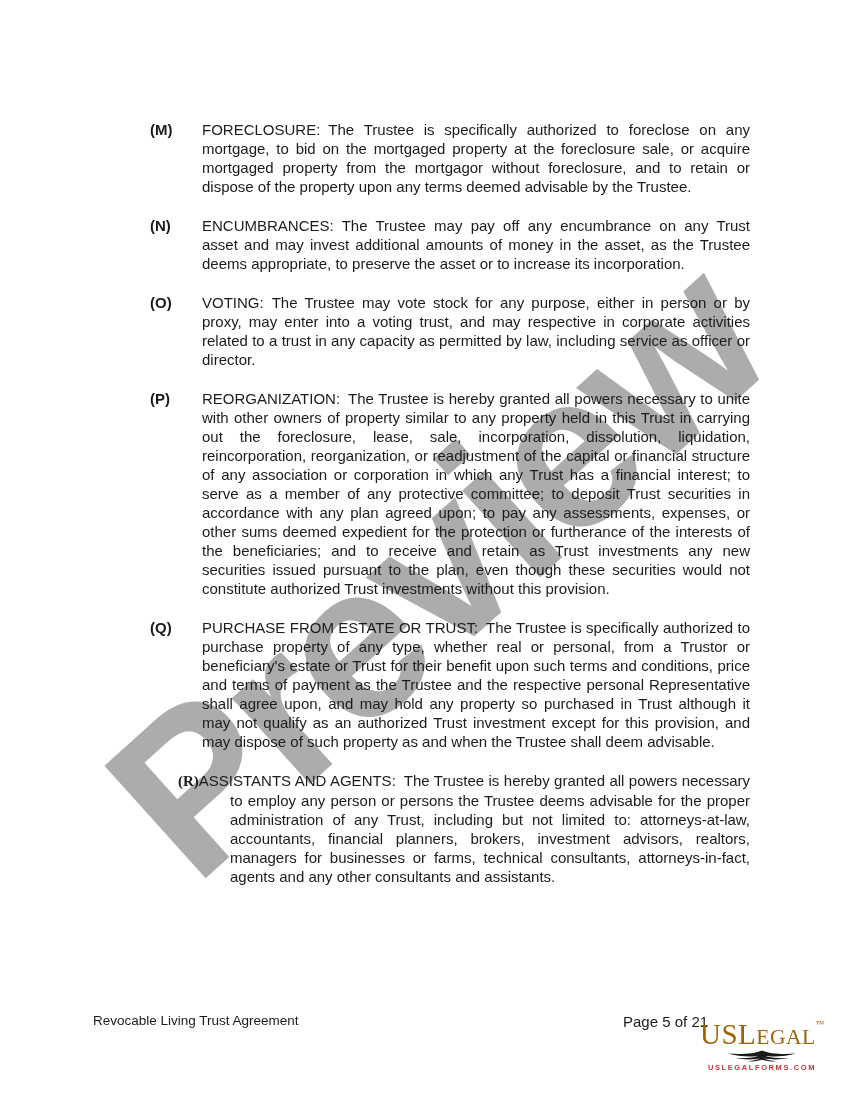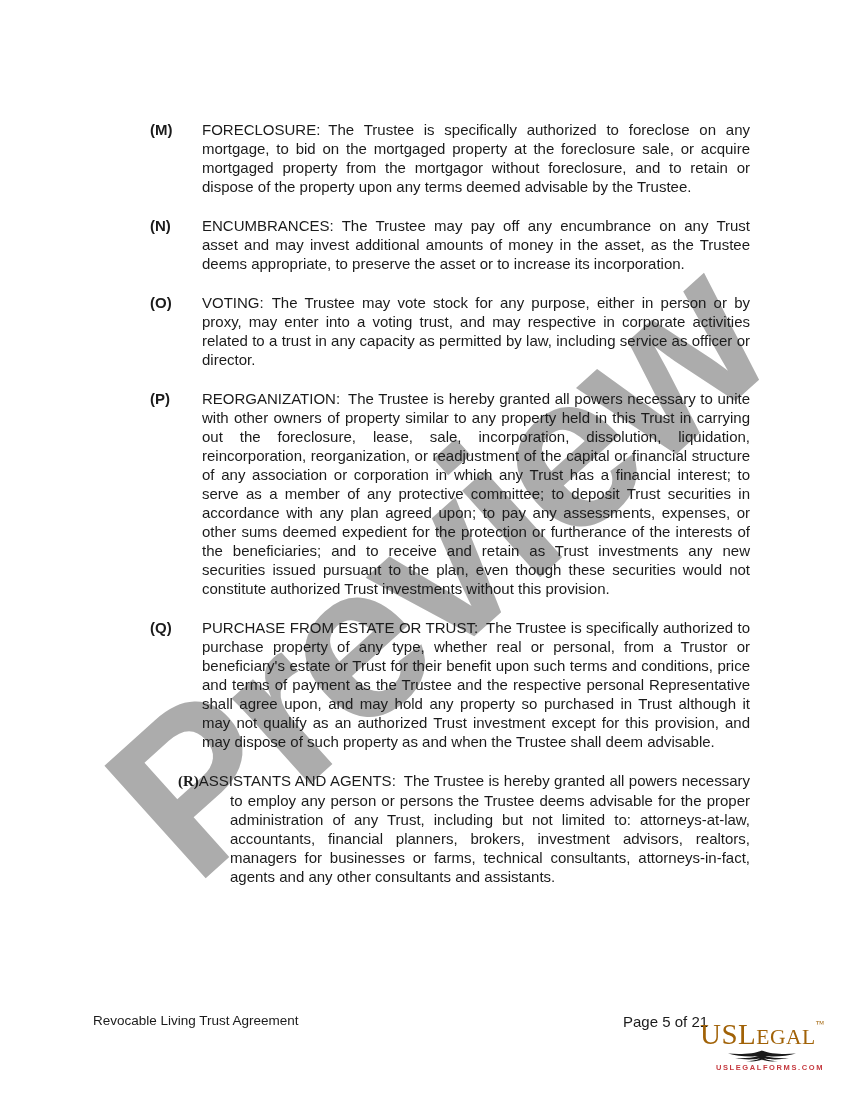--- a/index.html
+++ b/index.html
@@ -98,21 +98,20 @@
   .logo-big   { font-size: 29px; letter-spacing: 0.5px; }
   .logo-small { font-size: 21.5px; letter-spacing: 0.5px; }
   .logo-tm    { font-size: 9px; vertical-align: 17px; }
   .eagle { display: block; margin: 1px auto 1px auto; width: 104px; height: 13px; }
   .logo-site {
     font-size: 7.5px;
     font-weight: bold;
     letter-spacing: 1.6px;
     color: #c5393f;
     white-space: nowrap;
-    text-align: right;
   }
 </style>
 </head>
 <body>
 
 <div class="page">
 
   <div class="watermark">Preview</div>
 
   <div class="content">

